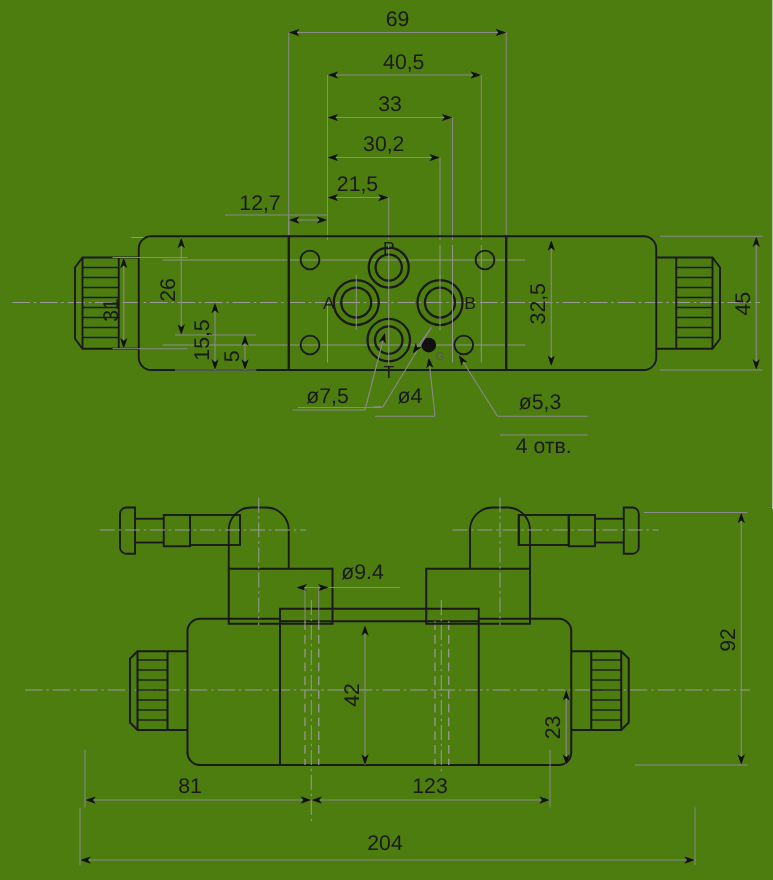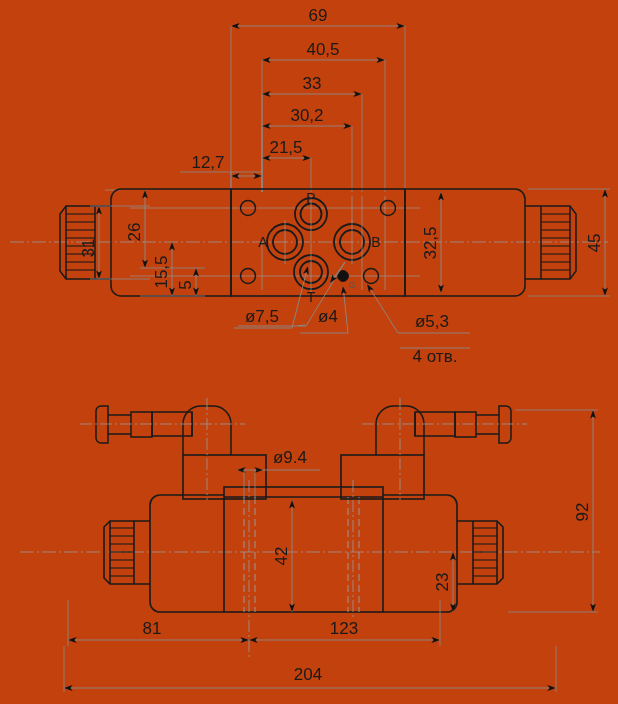--- a/index.html
+++ b/index.html
@@ -1,17 +1,17 @@
 <!DOCTYPE html>
 <html><head>
 <meta charset="utf-8">
 <style>
   html,body{margin:0;padding:0;background:#fff;}
   body{width:618px;height:704px;font-family:"Liberation Sans",sans-serif;overflow:hidden;}
-  #stage{position:relative;width:618px;height:704px;background:#c2410c;}
+  #stage{position:relative;width:618px;height:704px;background:#4d7c0f;}
   svg{position:absolute;left:0;top:0;}
   .dimtext{font-family:"Liberation Sans",sans-serif;font-size:17px;fill:#1a1a1a;}
   .porttext{font-family:"Liberation Sans",sans-serif;font-size:14px;fill:#1a1a1a;}
   .gtext{font-family:"Liberation Sans",sans-serif;font-size:9px;fill:#555;}
 </style>
 </head>
 <body>
 
 <div id="stage">
 <svg width="618" height="704" viewBox="0 0 618 704">

